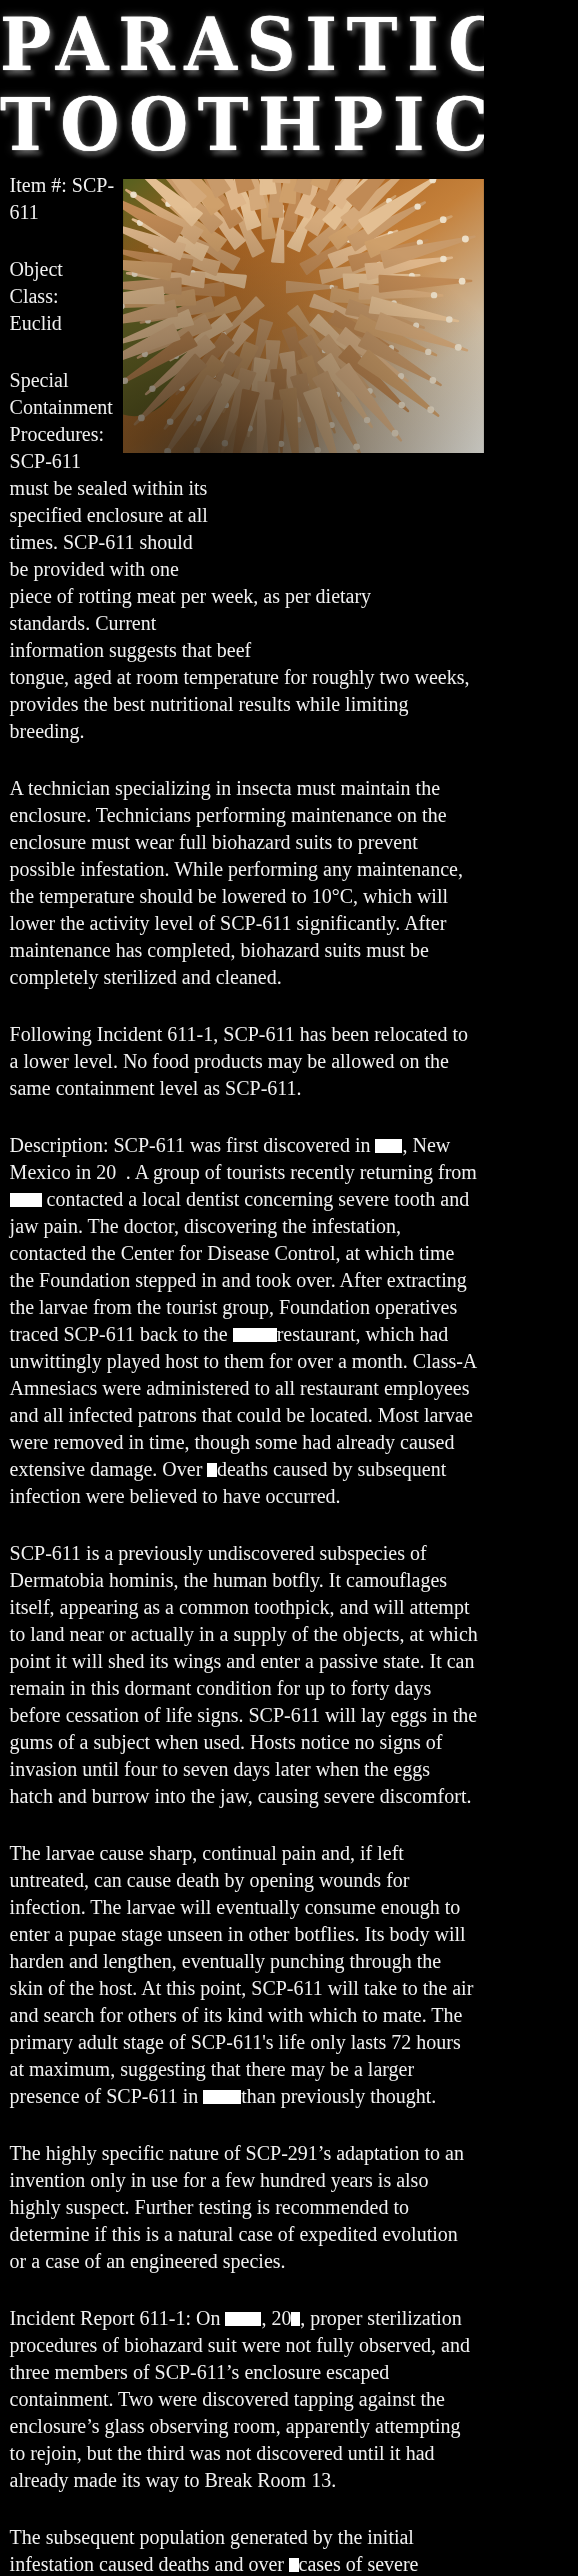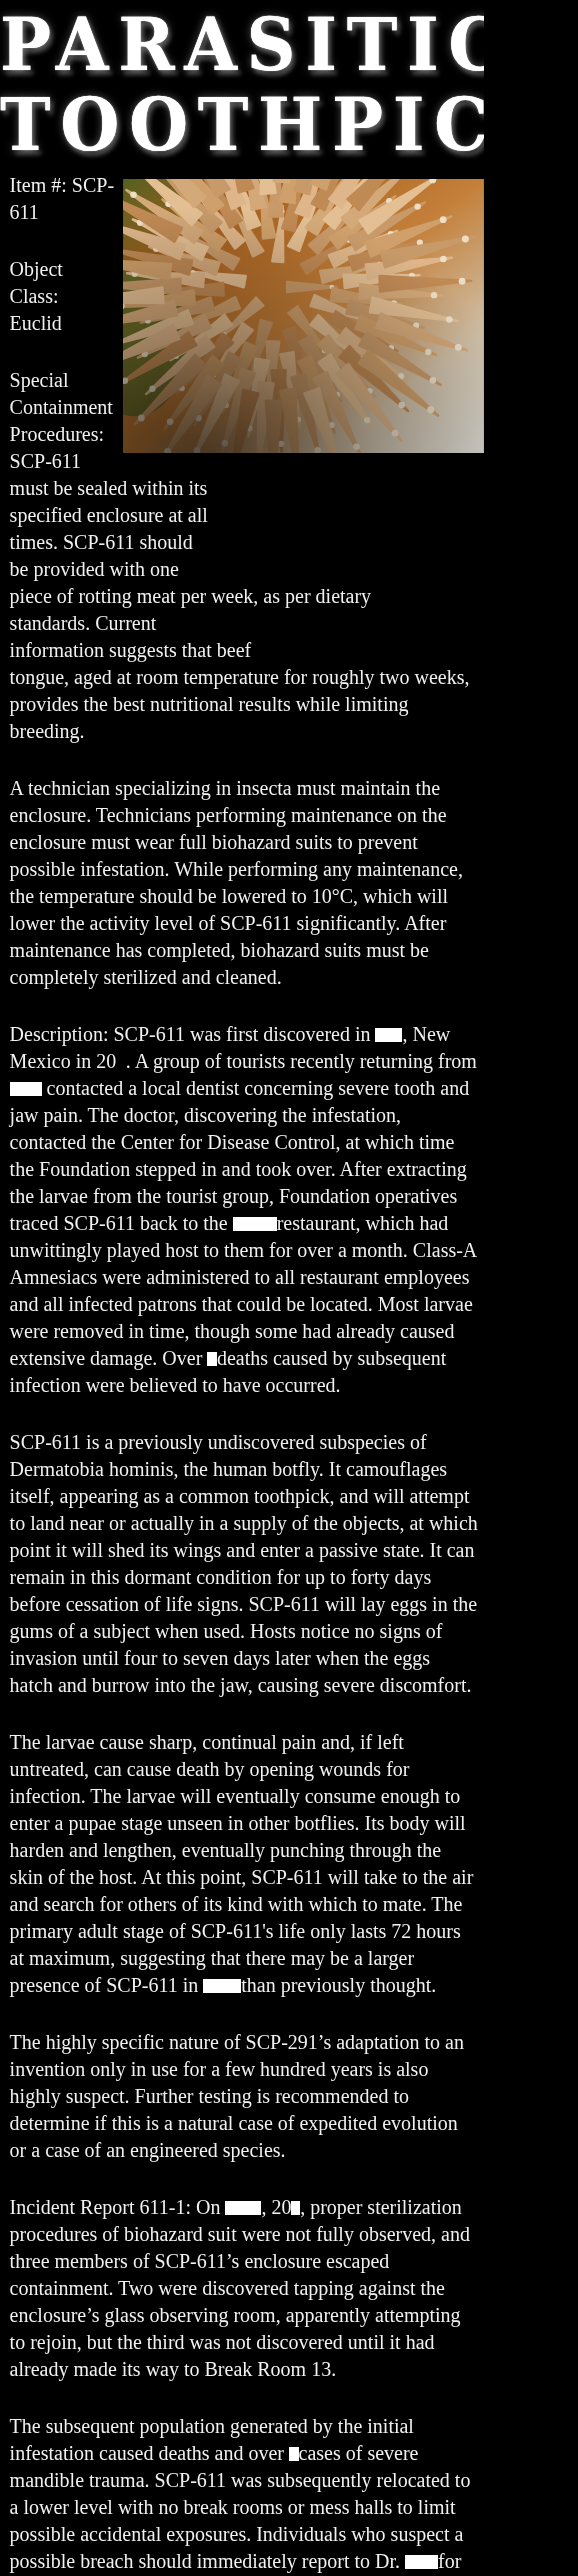--- a/index.html
+++ b/index.html
@@ -302,20 +302,21 @@
             <circle cx="19.8" cy="-43.3" r="3.6" fill="#f0e6d2" opacity="0.9"></circle>
           </g>
         <rect width="374" height="284" fill="url(#shadeG)"></rect>
       </svg>
     </figure>
     <div id="paragraphs">
         <p>Item #: SCP-611</p>
         <p>Object Class: Euclid</p>
         <p>Special Containment<br>Procedures: SCP-611<br>must be sealed within its<br>specified enclosure at all<br>times. SCP-611 should<br>be provided with one<br>piece of rotting meat per week, as per dietary<br>standards. Current<br>information suggests that beef<br>tongue, aged at room temperature for roughly two weeks, provides the best nutritional results while limiting breeding.</p>
         <p>A technician specializing in insecta must maintain the enclosure. Technicians performing maintenance on the enclosure must wear full biohazard suits to prevent possible infestation. While performing any maintenance, the temperature should be lowered to 10°C, which will lower the activity level of SCP-611 significantly. After maintenance has completed, biohazard suits must be completely sterilized and cleaned.</p>
+        <p>Following Incident 611-1, SCP-611 has been relocated to a lower level. No food products may be allowed on the same containment level as SCP-611.</p>
         <p>Description: SCP-611 was first discovered in <span class="redact" style="width: 27px;"></span>, New Mexico in 20<span class="redact dark" style="width: 9.6px;"></span>. A group of tourists recently returning from <span class="redact" style="width: 32px;"></span> contacted a local dentist concerning severe tooth and jaw pain. The doctor, discovering the infestation, contacted the Center for Disease Control, at which time the Foundation stepped in and took over. After extracting the larvae from the tourist group, Foundation operatives traced SCP-611 back to the <span class="redact" style="width: 44px;"></span>restaurant, which had unwittingly played host to them for over a month. Class-A Amnesiacs were administered to all restaurant employees and all infected patrons that could be located. Most larvae were removed in time, though some had already caused extensive damage. Over <span class="redact" style="width: 9.6px;"></span>deaths caused by subsequent infection were believed to have occurred.</p>
         <p>SCP-611 is a previously undiscovered subspecies of Dermatobia hominis, the human botfly. It camouflages itself, appearing as a common toothpick, and will attempt to land near or actually in a supply of the objects, at which point it will shed its wings and enter a passive state. It can remain in this dormant condition for up to forty days before cessation of life signs. SCP-611 will lay eggs in the gums of a subject when used. Hosts notice no signs of invasion until four to seven days later when the eggs hatch and burrow into the jaw, causing severe discomfort.</p>
         <p>The larvae cause sharp, continual pain and, if left untreated, can cause death by opening wounds for infection. The larvae will eventually consume enough to enter a pupae stage unseen in other botflies. Its body will harden and lengthen, eventually punching through the skin of the host. At this point, SCP-611 will take to the air and search for others of its kind with which to mate. The primary adult stage of SCP-611's life only lasts 72 hours at maximum, suggesting that there may be a larger presence of SCP-611 in <span class="redact" style="width: 38px;"></span>than previously thought.</p>
         <p>The highly specific nature of SCP-291’s adaptation to an invention only in use for a few hundred years is also highly suspect. Further testing is recommended to determine if this is a natural case of expedited evolution or a case of an engineered species.</p>
         <p>Incident Report 611-1: On <span class="redact" style="width: 36px;"></span>, 20<span class="redact" style="width: 8.7px;"></span>, proper sterilization procedures of biohazard suit were not fully observed, and three members of SCP-611’s enclosure escaped containment. Two were discovered tapping against the enclosure’s glass observing room, apparently attempting to rejoin, but the third was not discovered until it had already made its way to Break Room 13.</p>
         <p>The subsequent population generated by the initial infestation caused deaths and over <span class="redact" style="width: 9.6px;"></span>cases of severe mandible trauma. SCP-611 was subsequently relocated to a lower level with no break rooms or mess halls to limit possible accidental exposures. Individuals who suspect a possible breach should immediately report to Dr. <span class="redact" style="width: 33px;"></span>for oral examination and anti-parasitic treatment.</p>
       </div>
   </main>
 </div>
 

